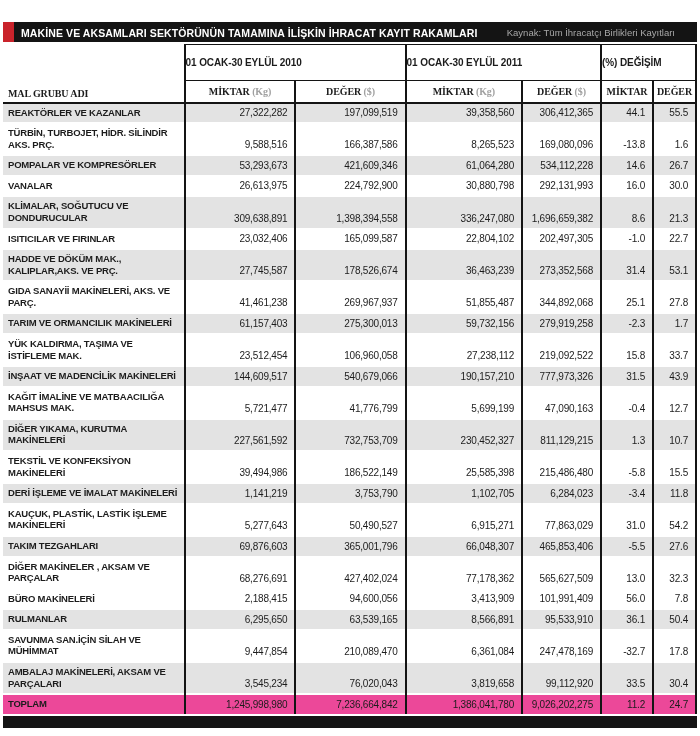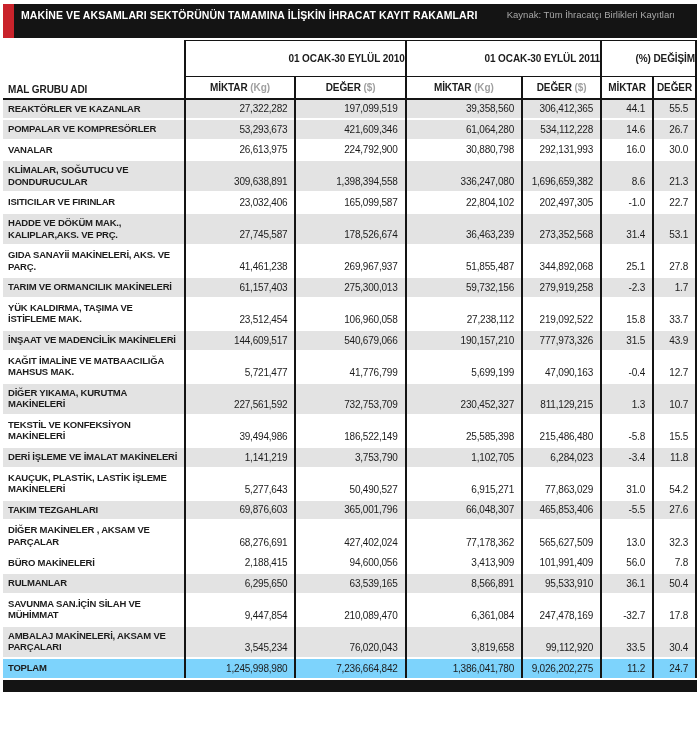--- a/index.html
+++ b/index.html
@@ -10,23 +10,24 @@
     font-family: "Liberation Sans", "DejaVu Sans", sans-serif;
     color: #1c1c1c;
     overflow: hidden;
   }
   .page { padding: 4px 3px 0 3px; }
 
   
   .title-bar {
     display: flex;
     align-items: stretch;
-    height: 34px;
+    height: 20px;
     background: #141414;
     margin-bottom: 2px;
+    margin-top: 18px;
   }
   .red-accent {
     width: 11px;
     background: #c9232b;
     flex: 0 0 auto;
   }
   .title-text {
     flex: 1 1 auto;
     color: #ffffff;
     font-weight: bold;
@@ -60,34 +61,35 @@
   col.c-pm     { width: 7.5%;  }
   col.c-pd     { width: 6.2%;  }
 
   thead th { background: #ffffff; font-weight: bold; }
   .group-row th.group-cell {
     border-top: 1px solid #141414;
     border-left: 2px solid #141414;
     border-right: 2px solid #141414;
     border-bottom: 1px solid #141414;
     font-size: 10px;
-    text-align: right;
+    text-align: left;
     height: 36px;
     letter-spacing: -0.1px;
   }
   .group-row th.corner-cell { border: none; background: #ffffff; }
   .sub-row th {
     border-left: 2px solid #141414;
     border-right: 2px solid #141414;
     border-bottom: 2px solid #141414;
     font-size: 10px;
     text-align: center;
     height: 22px;
     vertical-align: middle;
     letter-spacing: -0.1px;
+    font-family: Liberation Serif, serif;
   }
   .sub-row th.row-header-cell {
     border-left: none;
     text-align: left;
     vertical-align: bottom;
     padding: 0 0 3px 5px;
   }
   .sub-row .unit { color: #a0a0a0; font-weight: bold; }
 
   tbody tr { border-top: 2px solid #ffffff; }
@@ -106,21 +108,21 @@
     padding-right: 4px;
     vertical-align: middle;
     margin-left: 28px;
   }
   tbody td.num-cell {
     text-align: right;
     padding-right: 7px;
     vertical-align: bottom;
     letter-spacing: -0.2px;
   }
-  tbody tr.total-row td { background: #7dd3fc; }
+  tbody tr.total-row td { background: #ec4899; }
 
   
   .bottom-bar {
     height: 12px;
     background: #141414;
     margin-top: 2px;
   }
 </style>
 </head>
 <body>
@@ -163,20 +165,29 @@
     <tbody>
         <tr class="shaded">
           <td class="label-cell">REAKTÖRLER VE KAZANLAR</td>
           <td class="num-cell">27,322,282</td>
           <td class="num-cell">197,099,519</td>
           <td class="num-cell">39,358,560</td>
           <td class="num-cell">306,412,365</td>
           <td class="num-cell">44.1</td>
           <td class="num-cell">55.5</td>
         </tr>
+        <tr>
+          <td class="label-cell">TÜRBİN, TURBOJET, HİDR. SİLİNDİR AKS. PRÇ.</td>
+          <td class="num-cell">9,588,516</td>
+          <td class="num-cell">166,387,586</td>
+          <td class="num-cell">8,265,523</td>
+          <td class="num-cell">169,080,096</td>
+          <td class="num-cell">-13.8</td>
+          <td class="num-cell">1.6</td>
+        </tr>
         <tr class="shaded">
           <td class="label-cell">POMPALAR VE KOMPRESÖRLER</td>
           <td class="num-cell">53,293,673</td>
           <td class="num-cell">421,609,346</td>
           <td class="num-cell">61,064,280</td>
           <td class="num-cell">534,112,228</td>
           <td class="num-cell">14.6</td>
           <td class="num-cell">26.7</td>
         </tr>
         <tr>

